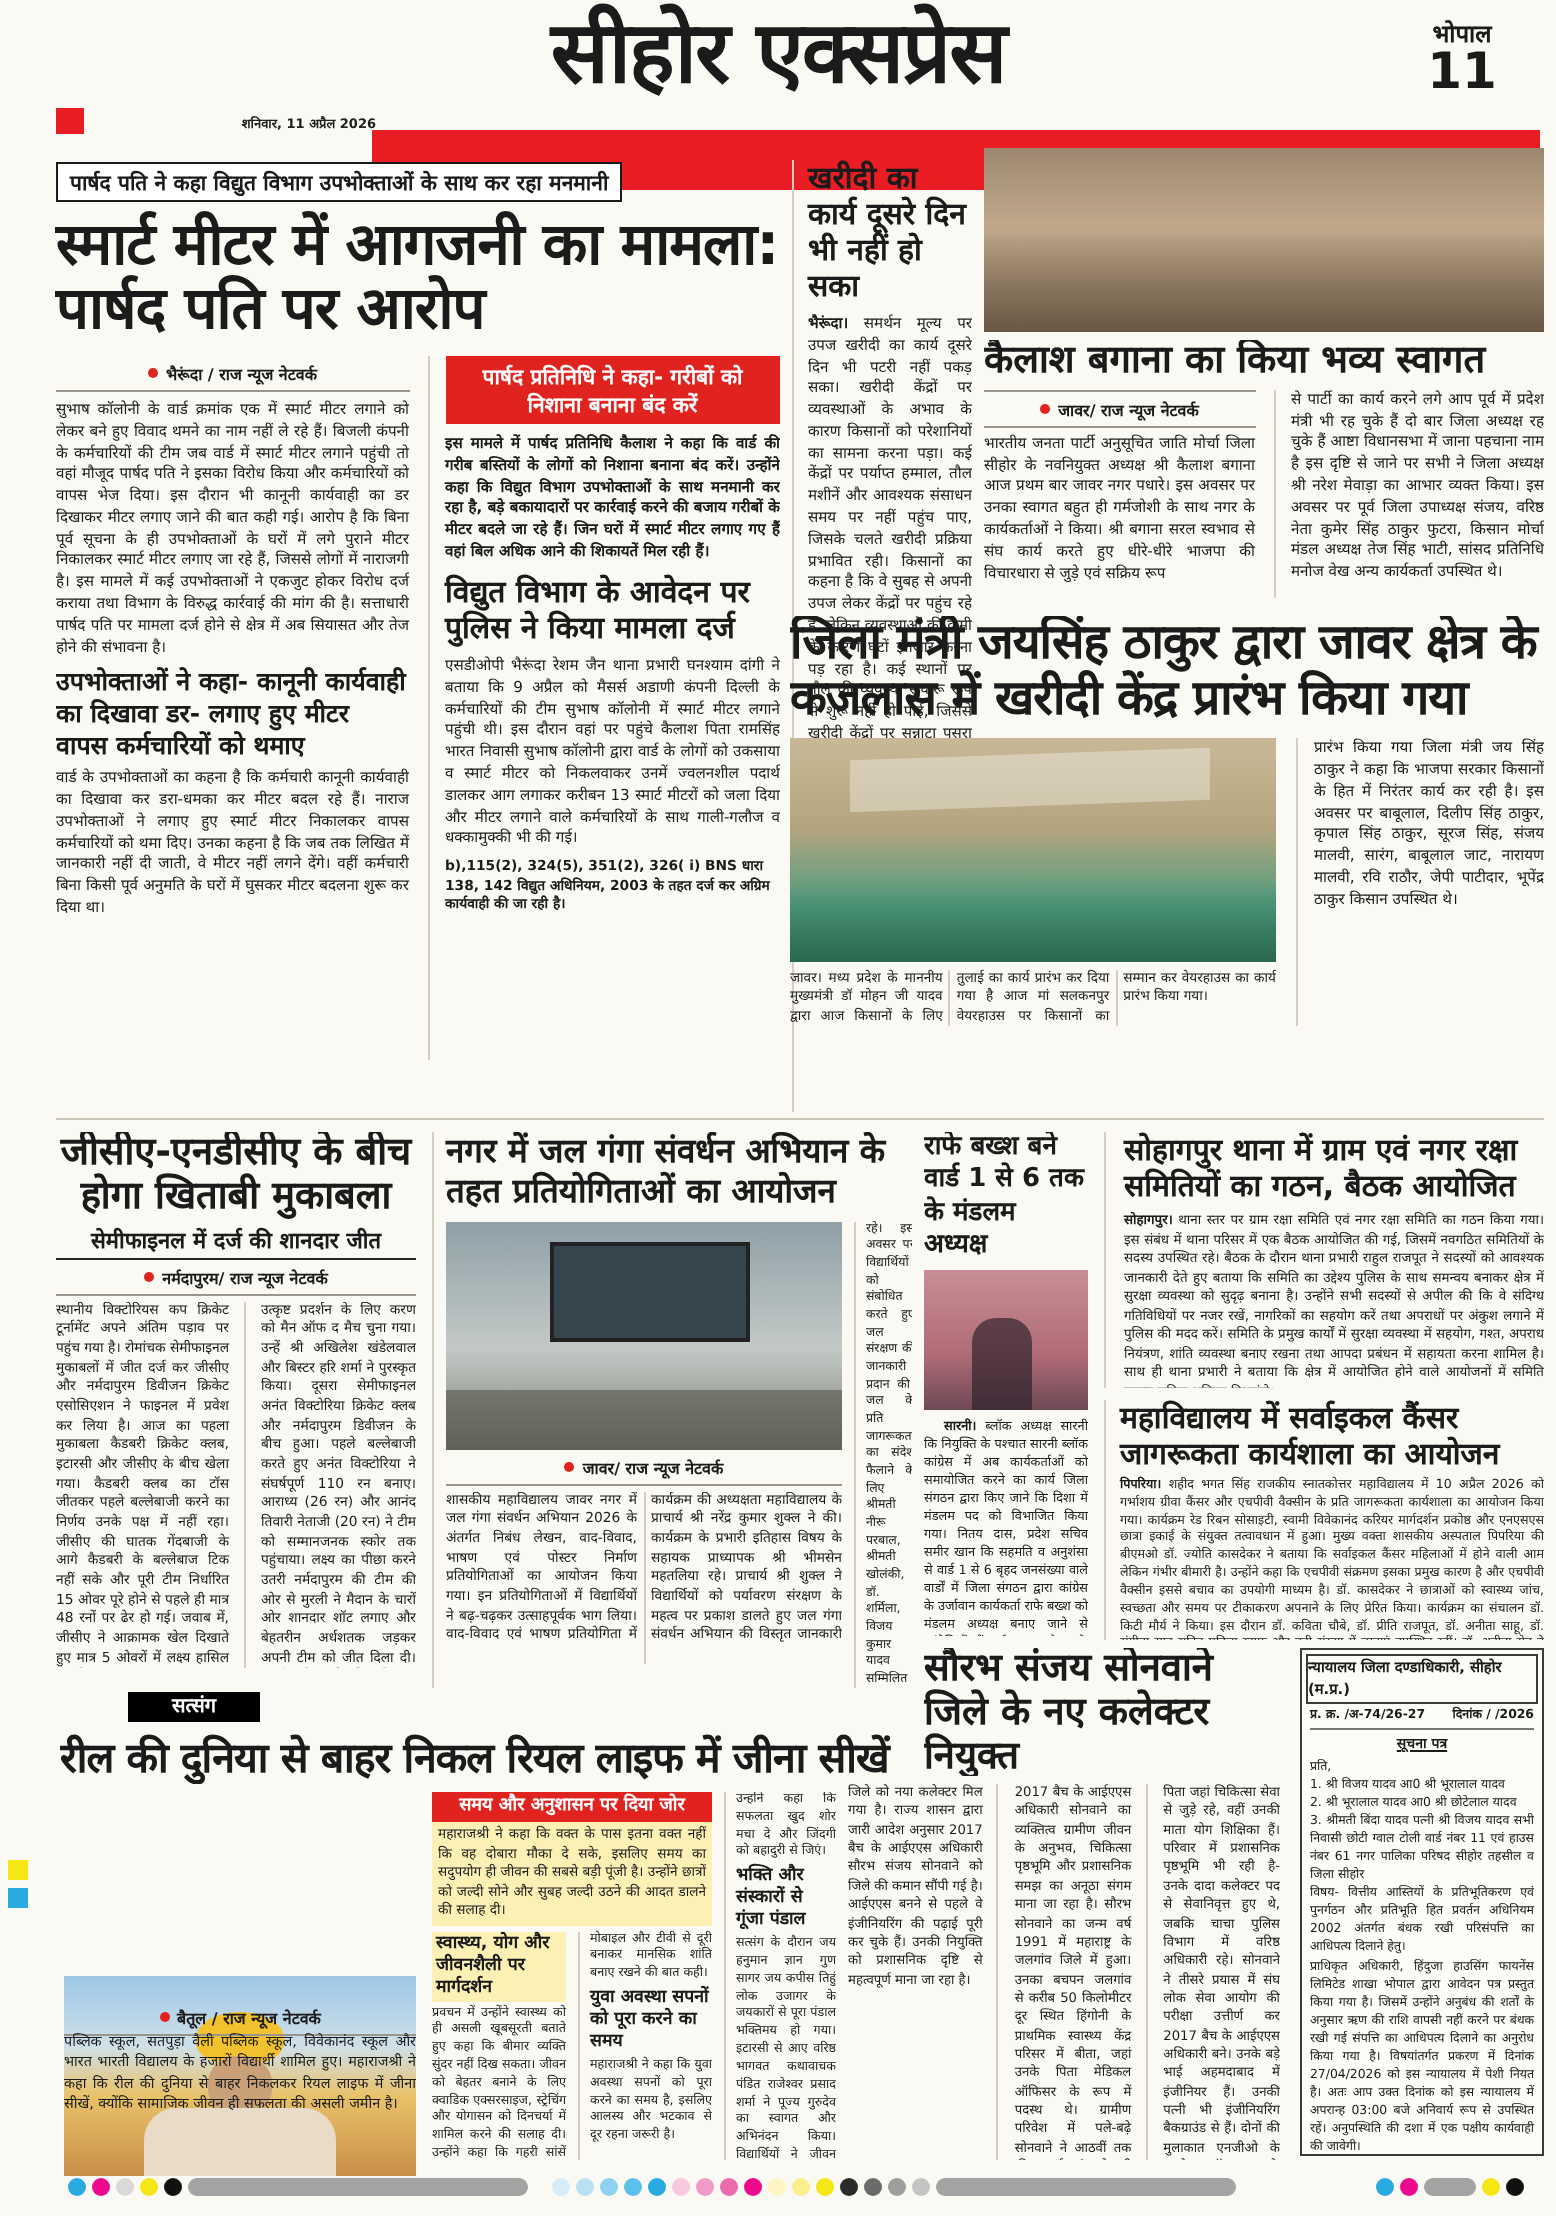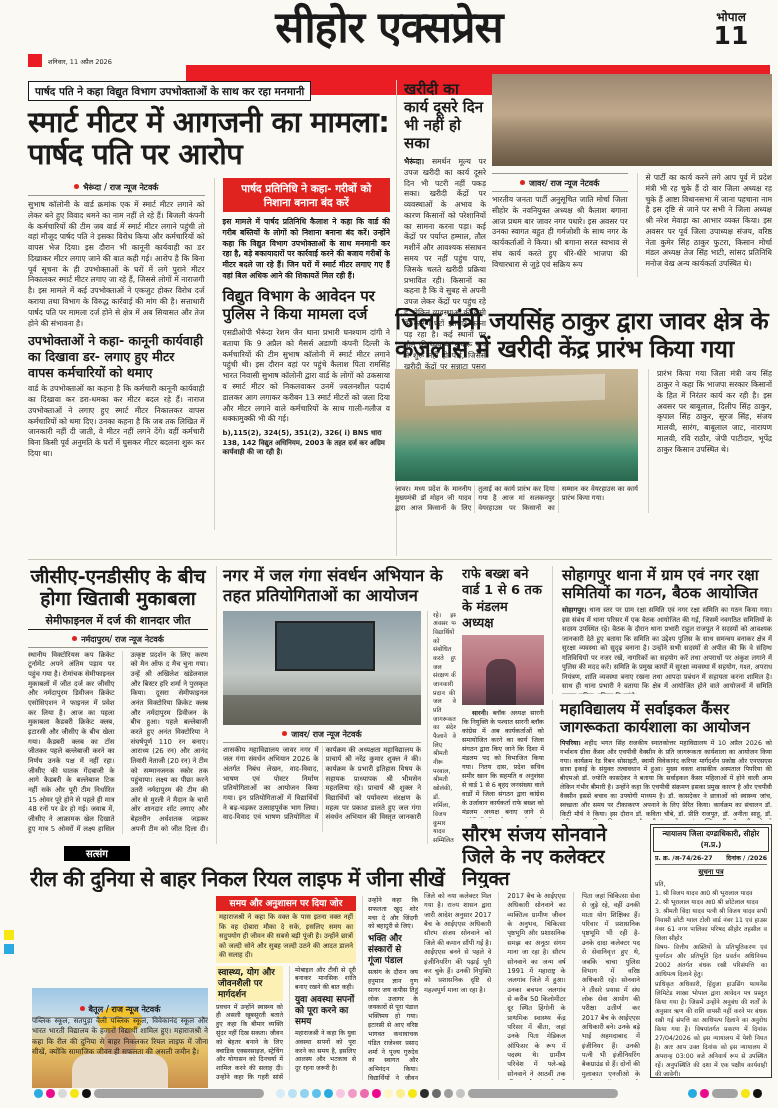--- a/index.html
+++ b/index.html
@@ -4,21 +4,21 @@
 <style>
   html,body{margin:0;padding:0;background:#8a8a8a;}
   .page{position:relative;width:778px;height:1108px;margin:0 auto;background:#fbf9f4;
         font-family:"DejaVu Sans",sans-serif;color:#1b1b1b;overflow:hidden;}
   .abs{position:absolute;box-sizing:border-box;}
   .jt{text-align:justify;}
   .photo{position:relative;overflow:hidden;background:#b9a98e;}
   .hairline{background:#c9c4b8;}
   
   .nameplate{font-size:25px;font-weight:800;letter-spacing:-1px;}
-  .date-line{font-size:6.5px;font-weight:400;color:#222;}
+  .date-line{font-size:6.5px;font-weight:700;color:#222;text-align:right;}
   .paper-title{font-size:43px;font-weight:800;letter-spacing:-1px;text-align:center;line-height:1;}
   .edition{font-size:12px;font-weight:800;text-align:center;}
   .pageno{font-size:25px;font-weight:800;text-align:center;line-height:.9;}
   .redbar{background:#ea1d25;color:#fff;font-size:8.5px;font-weight:700;
           display:flex;align-items:center;justify-content:flex-end;padding:0 7px;}
   .redsq{background:#ea1d25;}
   
   .kicker{border:1.5px solid #1a1a1a;font-weight:700;font-size:10.5px;padding:2px 6px;display:inline-block;background:#fff;}
   .hl-xl{font-size:29px;font-weight:800;line-height:1.12;letter-spacing:-.5px;}
   .hl-lg{font-size:24px;font-weight:800;line-height:1.15;letter-spacing:-.5px;}
@@ -34,21 +34,21 @@
   .redbox{background:#e0231f;color:#fff;font-weight:700;text-align:center;}
   .cross{font-weight:800;line-height:1.25;margin:4px 0;}
   .grid2{display:grid;grid-template-columns:1fr 1fr;gap:9px;overflow:hidden;}
   .grid3{display:grid;grid-template-columns:1fr 1fr 1fr;gap:7px;overflow:hidden;}
   .colrule>div+div{border-left:1px solid #d5d0c4;padding-left:8px;}
   .clip{overflow:hidden;}
   .caption{font-size:6.8px;line-height:1.35;}
   .yellowbox{background:#fcf0b4;}
   
   .notice{border:1.2px solid #3a3a3a;background:#fdfcf7;font-size:6.2px;line-height:1.45;padding:3px 4px;}
-  .notice .nhead{font-size:7.4px;font-weight:800;text-align:center;border:1px solid #3a3a3a;padding:1px 0;margin:-1px -2px 2px;}
+  .notice .nhead{font-size:7.4px;font-weight:800;border:1px solid #3a3a3a;padding:1px 0;margin:-1px -2px 2px;}
   .notice .nref{display:flex;justify-content:space-between;font-weight:700;border-bottom:1px solid #777;padding-bottom:1px;}
   .notice .ntitle{text-align:center;font-weight:800;text-decoration:underline;font-size:7px;margin:2px 0;}
   
   .regrow{display:flex;align-items:center;gap:3px;}
   .regdot{width:9px;height:9px;border-radius:50%;display:inline-block;}
   .regbar{height:9px;border-radius:5px;display:inline-block;}
   
   .ph-warm{background:linear-gradient(180deg,#9d8770 0%,#c2ab8d 45%,#8d7a63 100%);}
   .ph-green{background:linear-gradient(180deg,#c8b896 0%,#b5a57f 40%,#4f9d7f 75%,#3f8a6e 100%);}
   .ph-class{background:linear-gradient(180deg,#8fa0a8 0%,#c3c9c6 55%,#7d7f76 100%);}
@@ -102,20 +102,21 @@
     <p class="bt jt" style="margin:5px 0 0;">
       <span style="font-weight:800;">भैरूंदा।</span>
       <span>समर्थन मूल्य पर उपज खरीदी का कार्य दूसरे दिन भी पटरी नहीं पकड़ सका। खरीदी केंद्रों पर व्यवस्थाओं के अभाव के कारण किसानों को परेशानियों का सामना करना पड़ा। कई केंद्रों पर पर्याप्त हम्माल, तौल मशीनें और आवश्यक संसाधन समय पर नहीं पहुंच पाए, जिसके चलते खरीदी प्रक्रिया प्रभावित रही। किसानों का कहना है कि वे सुबह से अपनी उपज लेकर केंद्रों पर पहुंच रहे हैं, लेकिन व्यवस्थाओं की कमी के कारण घंटों इंतजार करना पड़ रहा है। कई स्थानों पर तौल की व्यवस्था सुचारू रूप से शुरू नहीं हो पाई, जिससे खरीदी केंद्रों पर सन्नाटा पसरा रहा। किसानों ने मांग की है कि खरीदी व्यवस्था को जल्द सुचारू किया जाए।</span>
     </p>
   </div>
 
   <div class="abs photo ph-warm" style="left:492px;top:74px;width:280px;height:92px;">
     <div style="position:absolute;bottom:0;left:0;right:0;height:55px;background:linear-gradient(0deg,rgba(60,45,30,.45),transparent);"></div>
   </div>
   <div class="abs clip" style="left:492px;top:170px;width:280px;height:136px;">
+    <div class="hl-md">कैलाश बगाना का किया भव्य स्वागत</div>
     <div class="grid2 colrule" style="margin-top:3px;height:104px;">
       <div>
         <div class="byline" style="border-top:1px solid #9a958a;">
           <span class="dot"></span>
           <span>जावर/ राज न्यूज नेटवर्क</span>
         </div>
         <p class="bt jt" style="margin:3px 0;">भारतीय जनता पार्टी अनुसूचित जाति मोर्चा जिला सीहोर के नवनियुक्त अध्यक्ष श्री कैलाश बगाना आज प्रथम बार जावर नगर पधारे। इस अवसर पर उनका स्वागत बहुत ही गर्मजोशी के साथ नगर के कार्यकर्ताओं ने किया। श्री बगाना सरल स्वभाव से संघ कार्य करते हुए धीरे-धीरे भाजपा की विचारधारा से जुड़े एवं सक्रिय रूप</p>
       </div>
       <div>
         <p class="bt jt" style="margin:0;">से पार्टी का कार्य करने लगे आप पूर्व में प्रदेश मंत्री भी रह चुके हैं दो बार जिला अध्यक्ष रह चुके हैं आष्टा विधानसभा में जाना पहचाना नाम है इस दृष्टि से जाने पर सभी ने जिला अध्यक्ष श्री नरेश मेवाड़ा का आभार व्यक्त किया। इस अवसर पर पूर्व जिला उपाध्यक्ष संजय, वरिष्ठ नेता कुमेर सिंह ठाकुर फुटरा, किसान मोर्चा मंडल अध्यक्ष तेज सिंह भाटी, सांसद प्रतिनिधि मनोज वेख अन्य कार्यकर्ता उपस्थित थे।</p>

